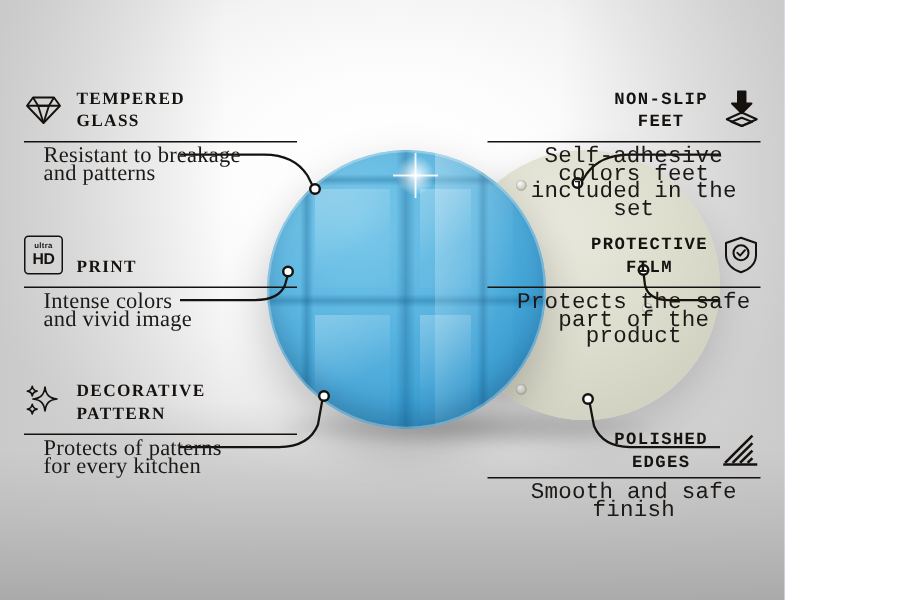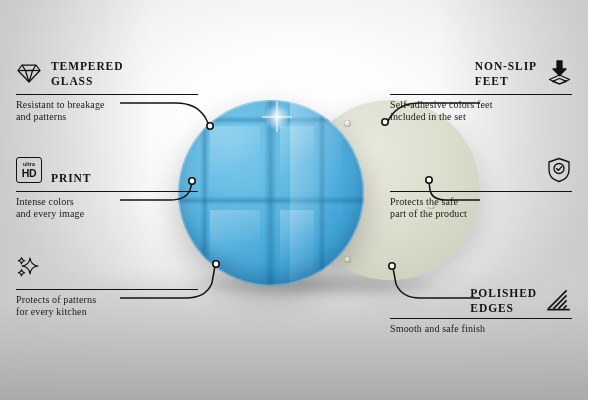--- a/index.html
+++ b/index.html
@@ -2,21 +2,21 @@
 <html><head>
 <meta charset="utf-8">
 <style>
   html, body {
     margin: 0;
     padding: 0;
     background: #ffffff;
   }
   #stage {
     position: relative;
-    width: 588px;
+    width: 523px;
     height: 400px;
     overflow: hidden;
     font-family: "Liberation Serif", "DejaVu Serif", serif;
     background: #c4b5fd;
   }
 
   
   .bg-base {
     position: absolute; inset: 0;
     background:
@@ -107,21 +107,21 @@
     border-radius: 50%;
     background: radial-gradient(ellipse, rgba(90,90,90,0.36) 0%, rgba(120,120,120,0.12) 58%, rgba(0,0,0,0) 76%);
     filter: blur(3px);
   }
 
   
   .lines { position: absolute; left: 0; top: 0; width: 600px; height: 400px; }
 
   .callout { position: absolute; width: 182px; }
   .callout.left  { left: 16px;  text-align: left; }
-  .callout.right { right: 16px; text-align: left; }
+  .callout.right { right: 16px; text-align: center; font-family: Liberation Mono, monospace; }
 
   .co-head {
     display: flex;
     align-items: flex-start;
     gap: 9px;
     min-height: 34px;
   }
   .callout.right .co-head { flex-direction: row-reverse; }
 
   .co-icon {
@@ -138,25 +138,26 @@
     text-transform: uppercase;
     font-weight: 700;
     padding-top: 1px;
   }
   .co-rule {
     height: 0;
     border-top: 1.6px solid #14110f;
     margin-top: 2px;
   }
   .co-desc {
-    font-size: 10px;
+    font-size: 15px;
     line-height: 11.6px;
     color: #1c1916;
     margin-top: 4px;
     letter-spacing: 0.15px;
+    margin-left: 13px;
   }
 </style>
 </head>
 <body>
 
 <div id="stage">
 
   <div class="bg-base"></div>
   <div class="bg-vign-l"></div>
   <div class="bg-vign-r"></div>
@@ -251,33 +252,39 @@
       <div>
         <div class="co-title">
           <br>
           <span>PRINT</span>
         </div>
       </div>
     </div>
     <div class="co-rule"></div>
     <div class="co-desc">
       <span>Intense colors</span><br>
-      <span>and every image</span>
+      <span>and vivid image</span>
     </div>
   </div>
 
   <div class="callout left" style="top:253px;">
     <div class="co-head">
       <span class="co-icon">
         <svg width="26" height="24" viewBox="0 0 26 24" fill="none" stroke="#14110f" stroke-width="1.15" stroke-linejoin="round">
           <path d="M14 2 C14.6 7.2 16.8 9.4 22 10 C16.8 10.6 14.6 12.8 14 18 C13.4 12.8 11.2 10.6 6 10 C11.2 9.4 13.4 7.2 14 2 Z"></path>
           <path d="M5.5 1.5 C5.8 3.6 6.6 4.4 8.7 4.7 C6.6 5 5.8 5.8 5.5 7.9 C5.2 5.8 4.4 5 2.3 4.7 C4.4 4.4 5.2 3.6 5.5 1.5 Z"></path>
           <path d="M5.5 13.5 C5.8 15.6 6.6 16.4 8.7 16.7 C6.6 17 5.8 17.8 5.5 19.9 C5.2 17.8 4.4 17 2.3 16.7 C4.4 16.4 5.2 15.6 5.5 13.5 Z"></path>
         </svg>
       </span>
+      <div>
+        <div class="co-title">
+          <span>DECORATIVE</span><br>
+          <span>PATTERN</span>
+        </div>
+      </div>
     </div>
     <div class="co-rule"></div>
     <div class="co-desc">
       <span>Protects of patterns</span><br>
       <span>for every kitchen</span>
     </div>
   </div>
 
   <div class="callout right" style="top:58px;">
     <div class="co-head">
@@ -304,20 +311,26 @@
 
   <div class="callout right" style="top:155px;">
     <div class="co-head">
       <span class="co-icon">
         <svg width="24" height="26" viewBox="0 0 24 26" fill="none" stroke="#14110f" stroke-width="1.35" stroke-linejoin="round" stroke-linecap="round">
           <path d="M12 1.5 L22 5 V13 C22 19 17.4 23 12 24.5 C6.6 23 2 19 2 13 V5 Z"></path>
           <circle cx="12" cy="11.5" r="5"></circle>
           <path d="M9.6 11.6 L11.4 13.4 L14.6 9.8"></path>
         </svg>
       </span>
+      <div>
+        <div class="co-title">
+          <span>PROTECTIVE</span><br>
+          <span>FILM</span>
+        </div>
+      </div>
     </div>
     <div class="co-rule"></div>
     <div class="co-desc">
       <span>Protects the safe</span><br>
       <span>part of the product</span>
     </div>
   </div>
 
   <div class="callout right" style="top:265px;">
     <div class="co-head" style="min-height:26px;margin-top:20px;">

